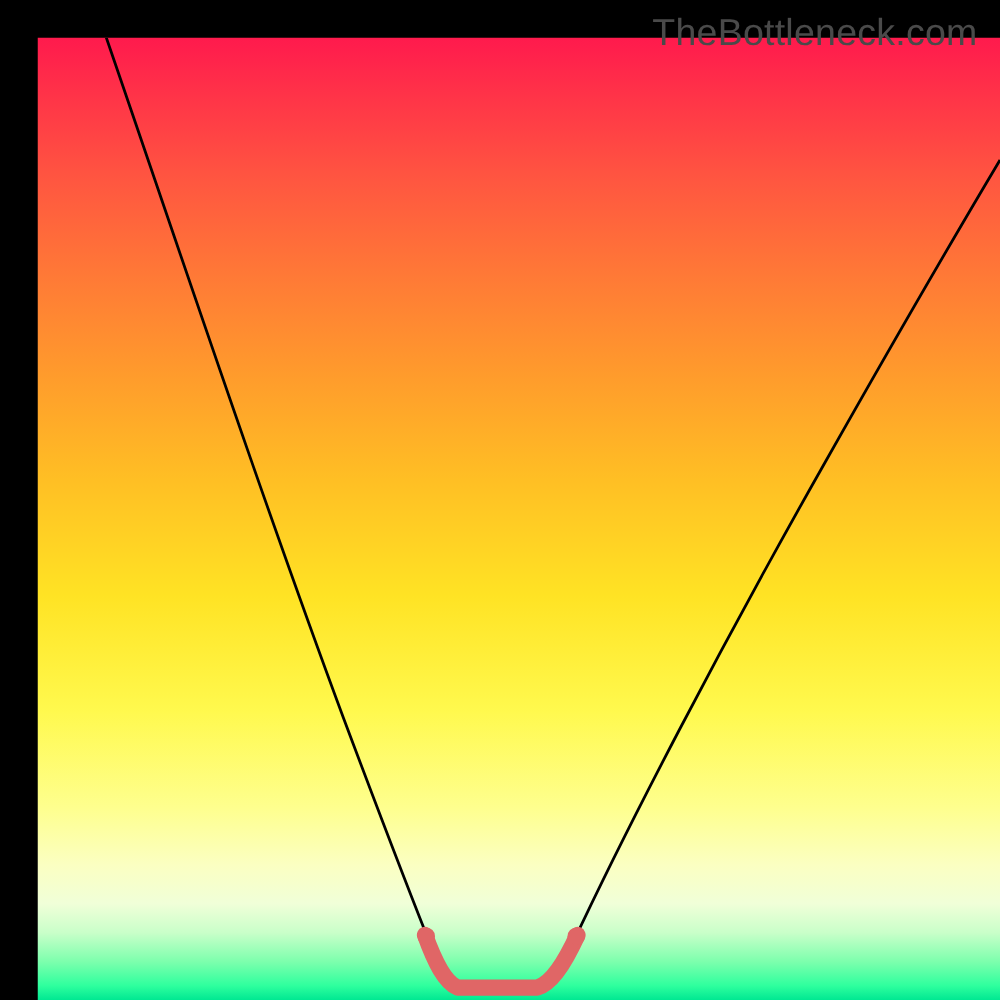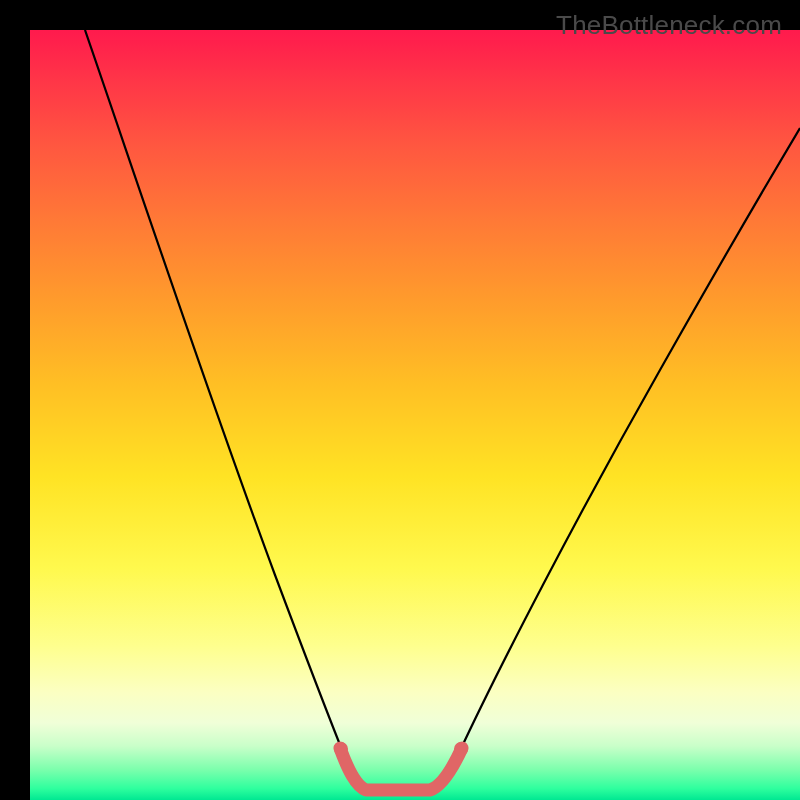--- a/index.html
+++ b/index.html
@@ -49,21 +49,21 @@
       #7dffad 96%,
       #2fff9e 98.5%,
       #00e892 100%
     );
   }
   .watermark {
     position: absolute;
     top: 10px;
     right: 18px;
     color: #4a4a4a;
-    font-size: 26px;
+    font-size: 30px;
     font-weight: 500;
     letter-spacing: 0.2px;
     z-index: 5;
     user-select: none;
   }
   svg.curve {
     position: absolute;
     left: 0;
     top: 0;
     width: 100%;

